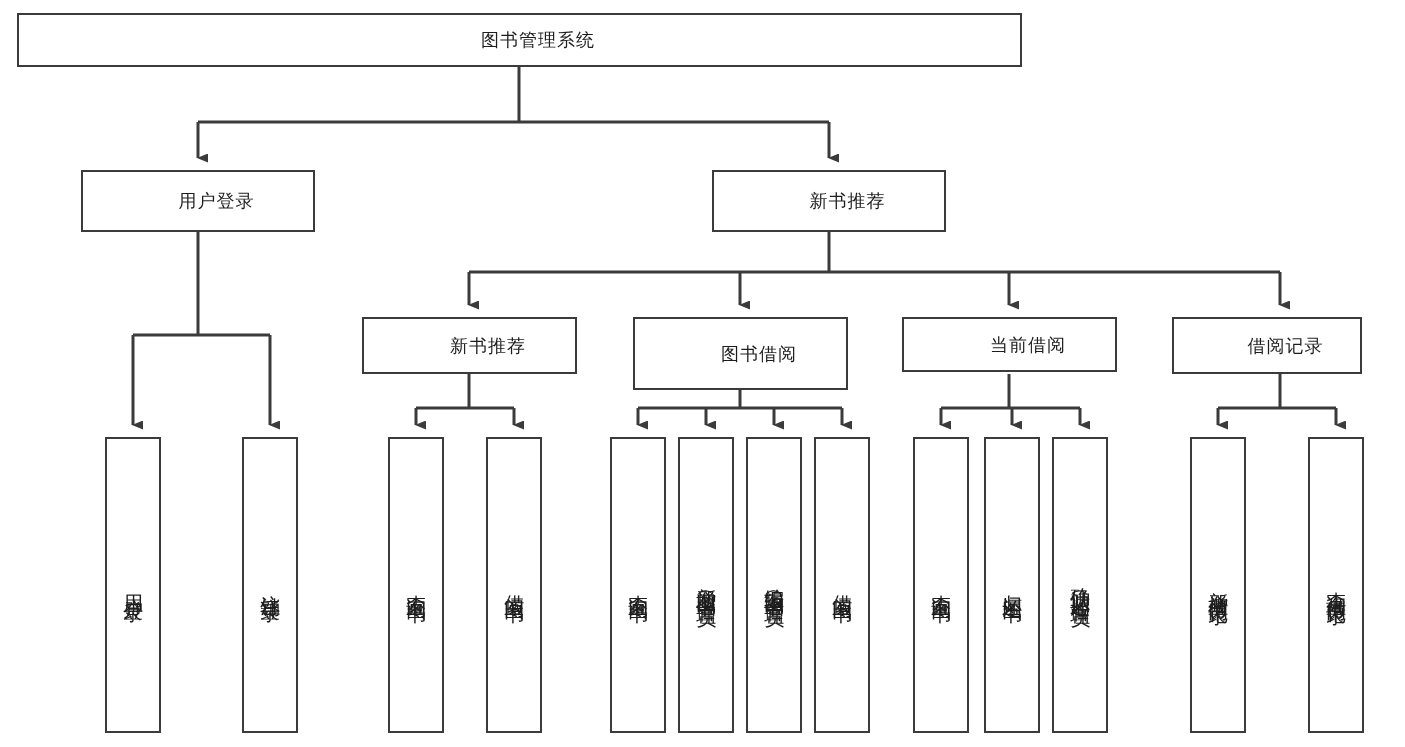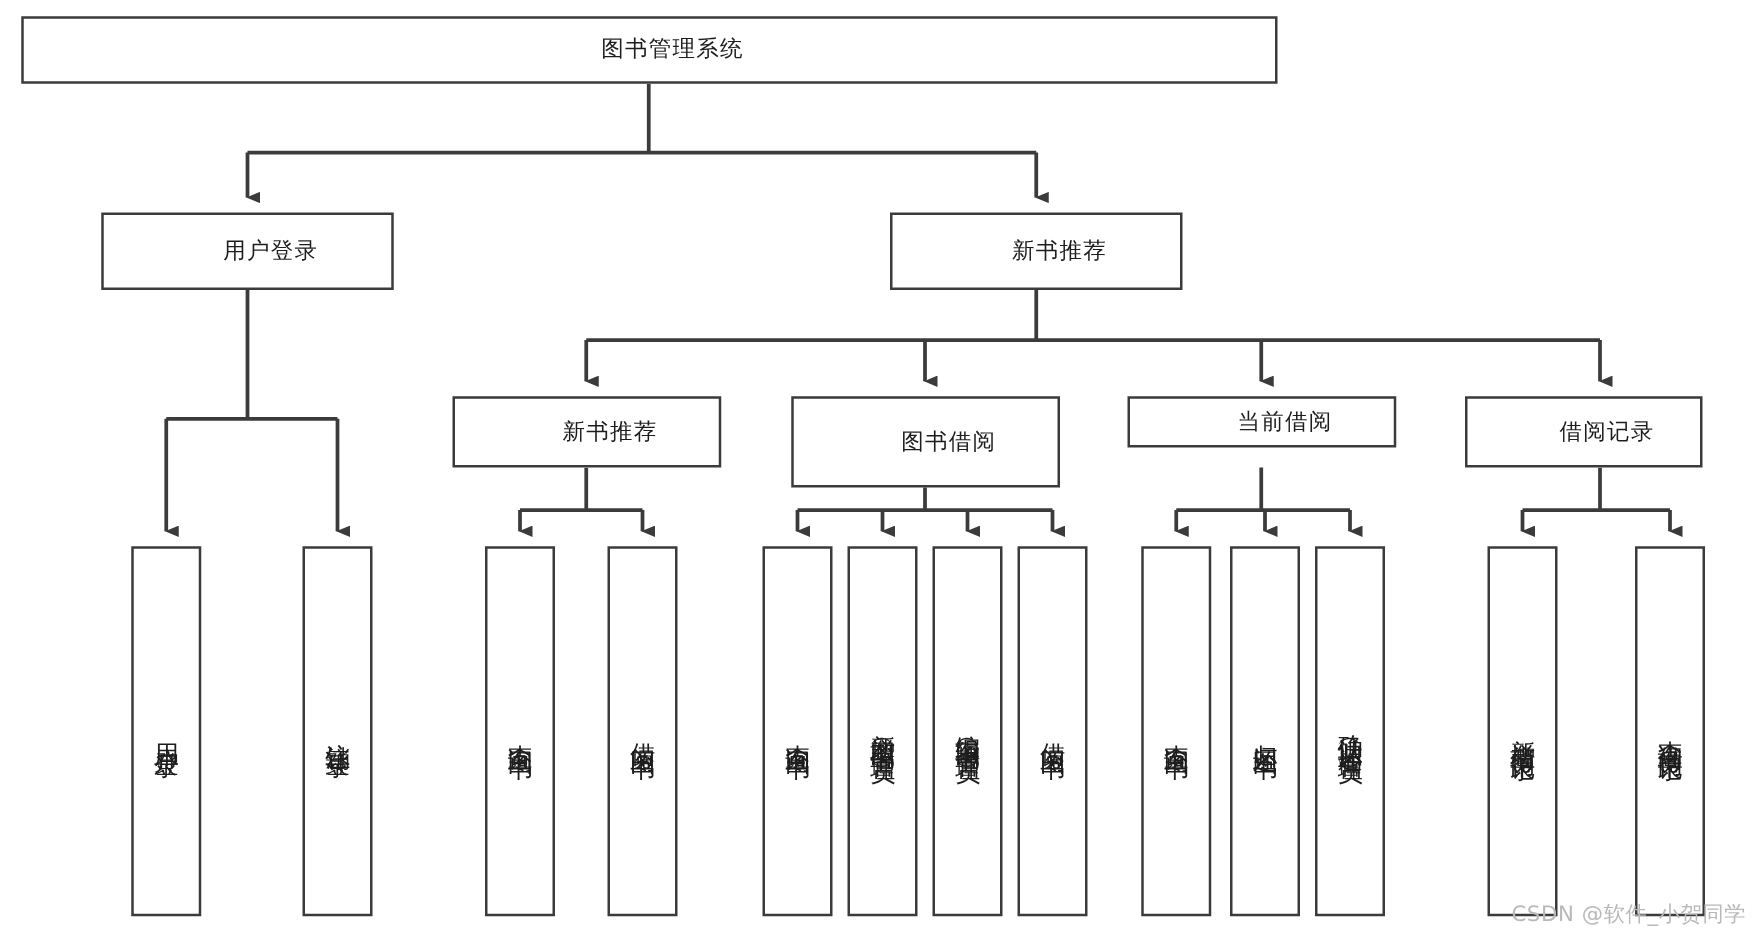--- a/index.html
+++ b/index.html
@@ -138,21 +138,21 @@
   <div class="node mid" style="left:712px;top:170px;width:234px;height:62px;">
     <span class="label">新书推荐</span>
   </div>
 
   <div class="node mid" style="left:362px;top:317px;width:215px;height:57px;">
     <span class="label">新书推荐</span>
   </div>
   <div class="node mid" style="left:633px;top:317px;width:215px;height:73px;">
     <span class="label">图书借阅</span>
   </div>
-  <div class="node mid" style="left:902px;top:317px;width:215px;height:41px;">
+  <div class="node mid" style="left:902px;top:317px;width:215px;height:55px;">
     <span class="label">当前借阅</span>
   </div>
   <div class="node mid" style="left:1172px;top:317px;width:190px;height:57px;">
     <span class="label">借阅记录</span>
   </div>
 
   <div class="node leaf" style="left:105px;top:437px;width:56px;height:296px;">
     <span class="vtext">用户登录</span>
   </div>
   <div class="node leaf" style="left:242px;top:437px;width:56px;height:296px;">
@@ -185,15 +185,14 @@
   <div class="node leaf" style="left:1052px;top:437px;width:56px;height:296px;">
     <span class="vtext">确认归还（管理员）</span>
   </div>
   <div class="node leaf" style="left:1190px;top:437px;width:56px;height:296px;">
     <span class="vtext">新增借阅记录</span>
   </div>
   <div class="node leaf" style="left:1308px;top:437px;width:56px;height:296px;">
     <span class="vtext">查询借阅记录</span>
   </div>
 
-  <div id="watermark">CSDN @软件_小贺同学</div>
 
 </div>
 
 </body></html>

